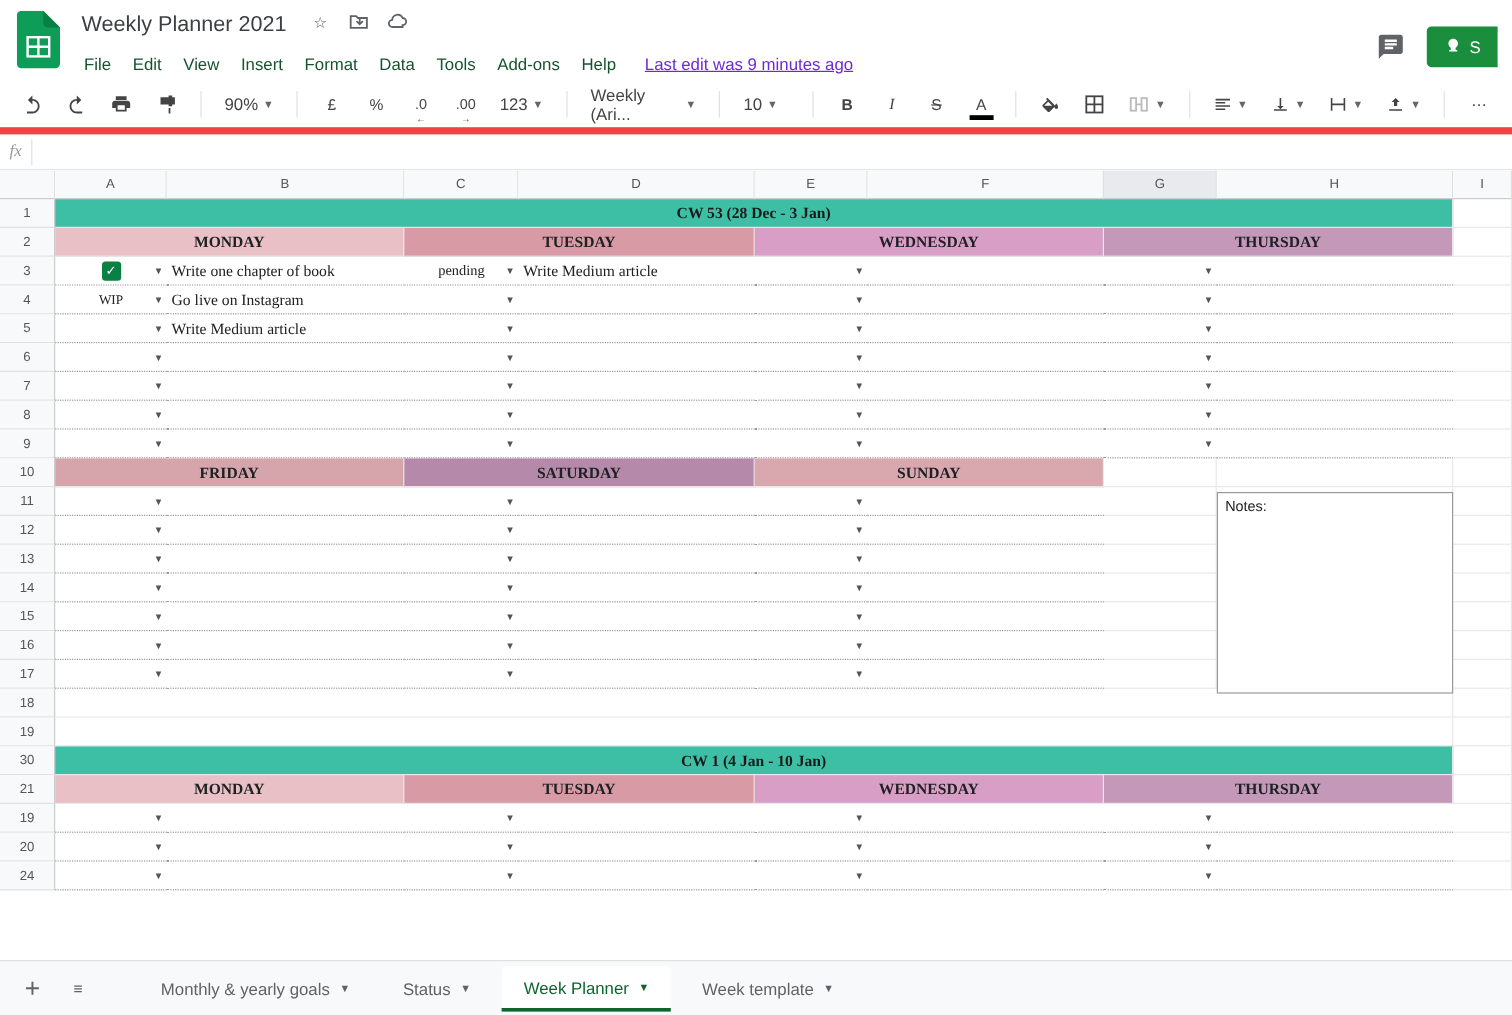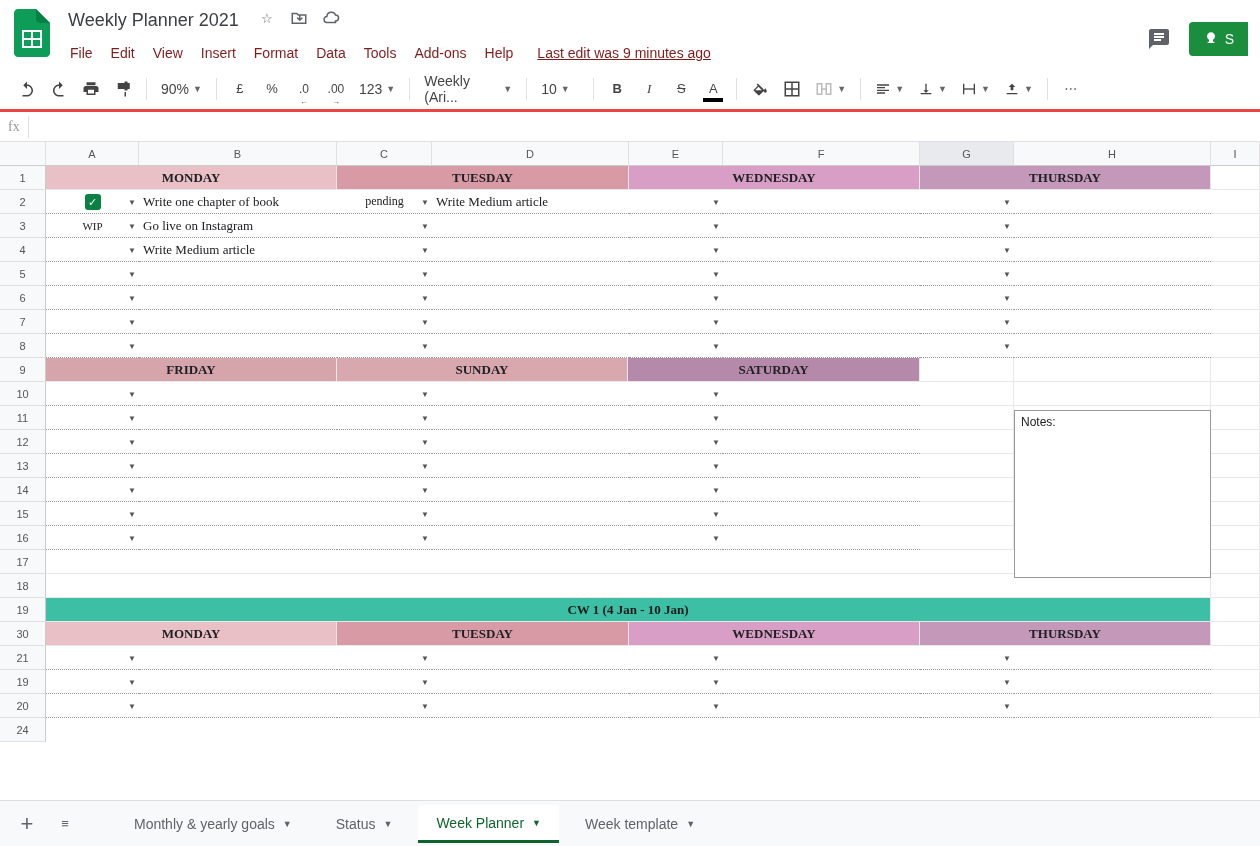--- a/index.html
+++ b/index.html
@@ -7,36 +7,36 @@
 
 
 .header { display: flex; align-items: start; padding: 8px 12px 0 12px; }
 .logo { width: 40px; height: 50px; margin-right: 10px; display: flex; align-items: center; justify-content: center; }
 .logo svg { width: 36px; height: 48px; }
 .title-area { flex: 1; }
 .title-row { display: flex; gap: 12px; height: 30px; }
 .doc-title { font-size: 18px; color: #3c4043; padding: 2px 6px; }
 .icon-btn { width: 20px; height: 20px; cursor: pointer; color: #5f6368; display: flex; align-items: center; justify-content: center; }
 .menu-row { display: flex; align-items: center; gap: 2px; height: 30px; font-size: 14px; }
-.menu-item { padding: 4px 8px; cursor: pointer; color: #7f1d1d; border-radius: 3px; }
-.last-edit { color: #7f1d1d; text-decoration: underline; margin-left: 14px; cursor: pointer; }
+.menu-item { padding: 4px 8px; cursor: pointer; color: #14532d; border-radius: 3px; }
+.last-edit { color: #6d28d9; text-decoration: underline; margin-left: 14px; cursor: pointer; }
 .header-right { display: flex; align-items: center; gap: 16px; padding-top: 14px; }
 .comment-icon { width: 28px; height: 28px; color: #5f6368; cursor: pointer; display:flex;align-items:center;justify-content:center; }
 .share-btn { background: #1a8e3c; color: #fff; padding: 9px 14px; border-radius: 4px 0 0 4px; font-size: 14px; font-weight: 500; display: flex; align-items: center; gap: 6px; cursor: pointer; }
 
 
-.toolbar { display: flex; align-items: center; padding: 6px 12px; border-bottom: 3px solid #ef4444; gap: 2px; height: 44px; }
+.toolbar { display: flex; align-items: center; padding: 6px 12px; border-bottom: 6px solid #ef4444; gap: 2px; height: 44px; justify-content: space-between; }
 .tb-btn { width: 30px; height: 30px; display: flex; align-items: center; justify-content: center; cursor: pointer; border-radius: 3px; color: #444; }
 .tb-sep { width: 1px; height: 22px; background: #e0e0e0; margin: 0 6px; }
 .tb-text { padding: 0 6px; font-size: 14px; color: #444; cursor: pointer; display:flex; align-items:center; gap:4px;}
 .tb-dd { font-size: 9px; color: #666; }
 
 
 .formula-bar { display: flex; align-items: center; height: 30px; border-bottom: 1px solid #e0e0e0; padding: 0 8px; }
-.fx-label { color: #999; font-size: 14px; font-family: serif; margin-right: 8px; }
+.fx-label { font-style: italic; color: #999; font-size: 14px; font-family: serif; margin-right: 8px; }
 .fx-sep { width: 1px; height: 22px; background: #e0e0e0; margin: 0 4px 0 0; }
 .fx-input { flex: 1; border: none; outline: none; font-size: 13px; }
 
 
 .grid-wrap { position: relative; height: 636px; overflow: hidden; background: #fff; }
 .col-headers { display: flex; height: 24px; position: sticky; top: 0; }
 .corner { width: 46px; background: #f8f9fa; border-right: 1px solid #e0e0e0; border-bottom: 1px solid #ccc; }
 .col-h { background: #f8f9fa; border-right: 1px solid #e0e0e0; border-bottom: 1px solid #ccc; text-align: center; font-size: 11px; color: #555; line-height: 24px; }
 .col-h.sel { background:#e8eaed; }
 .grid-body { display: flex; }
@@ -286,20 +286,24 @@
         <div class="row-h">18</div>
         <div class="row-h">19</div>
         <div class="row-h">30</div>
         <div class="row-h">21</div>
         <div class="row-h">19</div>
         <div class="row-h">20</div>
         <div class="row-h">24</div>
       </div>
     <div class="cells">
 
+      <div class="row">
+          <div class="cell week-hdr" style="width:1165px">CW 53 (28 Dec - 3 Jan)</div>
+          <div class="cell cI"></div>
+        </div>
 
       <div class="row">
         <div class="cell day-mon" style="width:291px">MONDAY</div>
         <div class="cell day-tue" style="width:292px">TUESDAY</div>
         <div class="cell day-wed" style="width:291px">WEDNESDAY</div>
         <div class="cell day-thu" style="width:291px">THURSDAY</div>
         <div class="cell cI"></div>
       </div>
 
       <div class="row">
@@ -431,22 +435,22 @@
           <div class="cell cF task-cell"></div>
           <div class="cell cG status-cell">
             <span class="dd-arrow">▼</span>
           </div>
           <div class="cell cH task-cell"></div>
           <div class="cell cI"></div>
         </div>
 
       <div class="row">
         <div class="cell day-fri" style="width:291px">FRIDAY</div>
+        <div class="cell day-sat" style="width:292px">SATURDAY</div>
         <div class="cell day-sun" style="width:291px">SUNDAY</div>
-        <div class="cell day-sat" style="width:292px">SATURDAY</div>
         <div class="cell cG" style="border-right:1px solid #e8e8e8"></div>
         <div class="cell cH"></div>
         <div class="cell cI"></div>
       </div>
 
       <div class="row">
           <div class="cell cA status-cell">
             <span class="dd-arrow">▼</span>
           </div>
           <div class="cell cB task-cell"></div>

